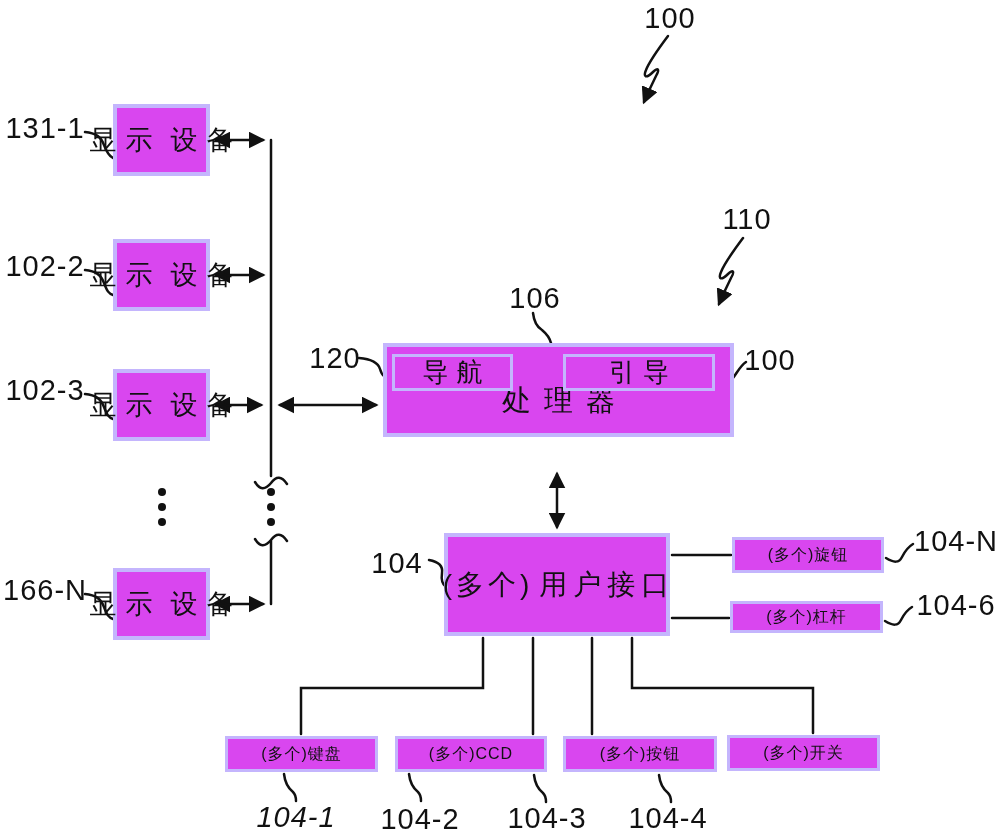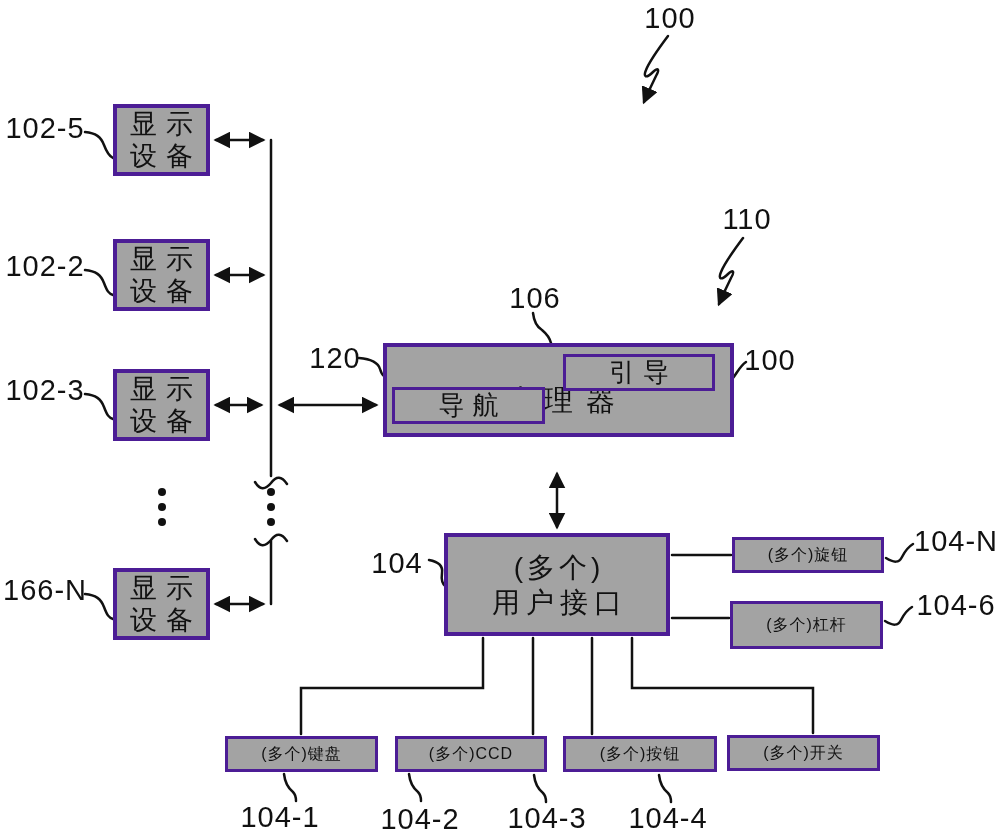--- a/index.html
+++ b/index.html
@@ -2,22 +2,22 @@
 <html><head>
 <meta charset="utf-8">
 <style>
   html,body { margin:0; padding:0; background:#ffffff; }
   .stage {
     position:relative; width:1000px; height:837px; background:#fff;
     font-family:"Liberation Sans", sans-serif; color:#111; overflow:hidden;
   }
   .wires { position:absolute; left:0; top:0; z-index:1; }
   .box {
-    position:absolute; background:#a3a3a3; border:4px solid #4c1d95; box-sizing:border-box;
-    display:flex; flex-direction:column; align-items:center; justify-content:center;
+    position:absolute; background:#d946ef; border:4px solid #c4b5fd; box-sizing:border-box;
+    display:flex; flex-direction:row; align-items:center; justify-content:center;
     text-align:center; z-index:2;
   }
   .box.thin { border-width:3px; }
   .cjk-2line { font-size:27px; line-height:32px; letter-spacing:9px; text-indent:9px; white-space:nowrap; }
   .proc-label { position:absolute; left:0; right:0; bottom:12px; font-size:29px; letter-spacing:13px; text-indent:13px; text-align:center; }
   .mod-label { font-size:26px; letter-spacing:8px; text-indent:8px; white-space:nowrap; }
   .ui-line1 { font-size:28px; letter-spacing:4px; text-indent:4px; line-height:35px; white-space:nowrap; }
   .ui-line2 { font-size:28px; letter-spacing:6px; text-indent:6px; line-height:35px; white-space:nowrap; }
   .small-label { font-size:16px; letter-spacing:1px; white-space:nowrap; }
   .ref {
@@ -101,36 +101,36 @@
     <div class="cjk-2line">设备</div>
   </div>
   <div class="box" style="left:113px; top:568px; width:97px; height:72px;">
     <div class="cjk-2line">显示</div>
     <div class="cjk-2line">设备</div>
   </div>
 
   <div class="box" style="left:383px; top:343px; width:351px; height:94px;">
     <div class="proc-label">处理器</div>
   </div>
-  <div class="box thin" style="left:392px; top:354px; width:153px; height:37px;margin-top:33px;">
+  <div class="box thin" style="left:392px; top:354px; width:121px; height:37px;">
     <div class="mod-label">导航</div>
   </div>
   <div class="box" style="left:444px; top:533px; width:226px; height:103px;">
     <div class="ui-line1">(多个)</div>
     <div class="ui-line2">用户接口</div>
   </div>
 
   <div class="box thin" style="left:563px; top:354px; width:152px; height:37px;">
     <div class="mod-label">引导</div>
   </div>
 
   <div class="box thin" style="left:732px; top:537px; width:152px; height:36px;">
     <div class="small-label">(多个)旋钮</div>
   </div>
-  <div class="box thin" style="left:730px; top:601px; width:153px; height:48px;text-align:center;">
+  <div class="box thin" style="left:730px; top:601px; width:153px; height:32px;text-align:center;">
     <div class="small-label">(多个)杠杆</div>
   </div>
 
   <div class="box thin" style="left:225px; top:736px; width:153px; height:36px;">
     <div class="small-label">(多个)键盘</div>
   </div>
   <div class="box thin" style="left:395px; top:736px; width:152px; height:36px;">
     <div class="small-label">(多个)CCD</div>
   </div>
   <div class="box thin" style="left:727px; top:735px; width:153px; height:36px;">
@@ -139,24 +139,24 @@
   <div class="box thin" style="left:563px; top:736px; width:154px; height:36px;">
     <div class="small-label">(多个)按钮</div>
   </div>
 
   <div class="ref" style="left:670px; top:18px;">100</div>
   <div class="ref" style="left:747px; top:219px;">110</div>
   <div class="ref" style="left:535px; top:298px;">106</div>
   <div class="ref" style="left:335px; top:358px;">120</div>
   <div class="ref" style="left:770px; top:360px;">100</div>
   <div class="ref" style="left:397px; top:563px;">104</div>
-  <div class="ref" style="left:45px;  top:128px;">102-5</div>
+  <div class="ref" style="left:45px;  top:128px;">131-1</div>
   <div class="ref" style="left:45px;  top:266px;">102-2</div>
   <div class="ref" style="left:45px;  top:390px;">102-3</div>
   <div class="ref" style="left:45px;  top:590px;">166-N</div>
   <div class="ref" style="left:956px; top:541px;">104-N</div>
   <div class="ref" style="left:956px; top:605px;">104-6</div>
-  <div class="ref" style="left:280px; top:817px;">104-1</div>
+  <div class="ref" style="left:296px; top:817px;font-style:italic;">104-1</div>
   <div class="ref" style="left:420px; top:819px;">104-2</div>
   <div class="ref" style="left:547px; top:818px;">104-3</div>
   <div class="ref" style="left:668px; top:818px;">104-4</div>
 
 </div>
 
 </body></html>

